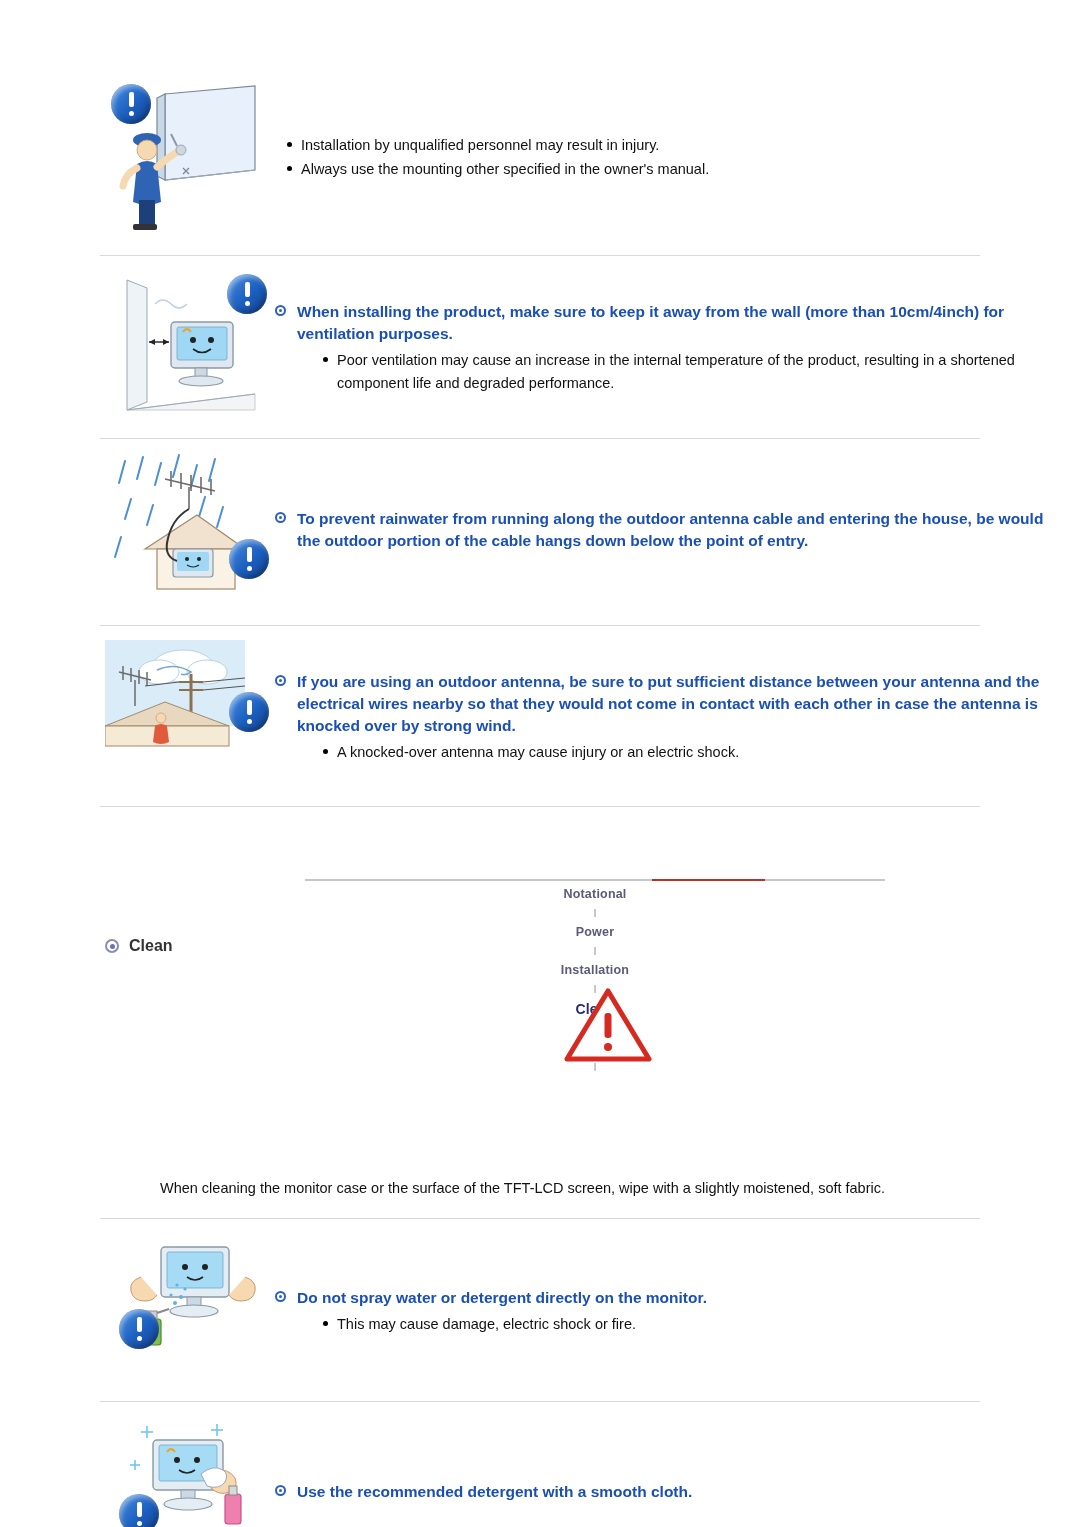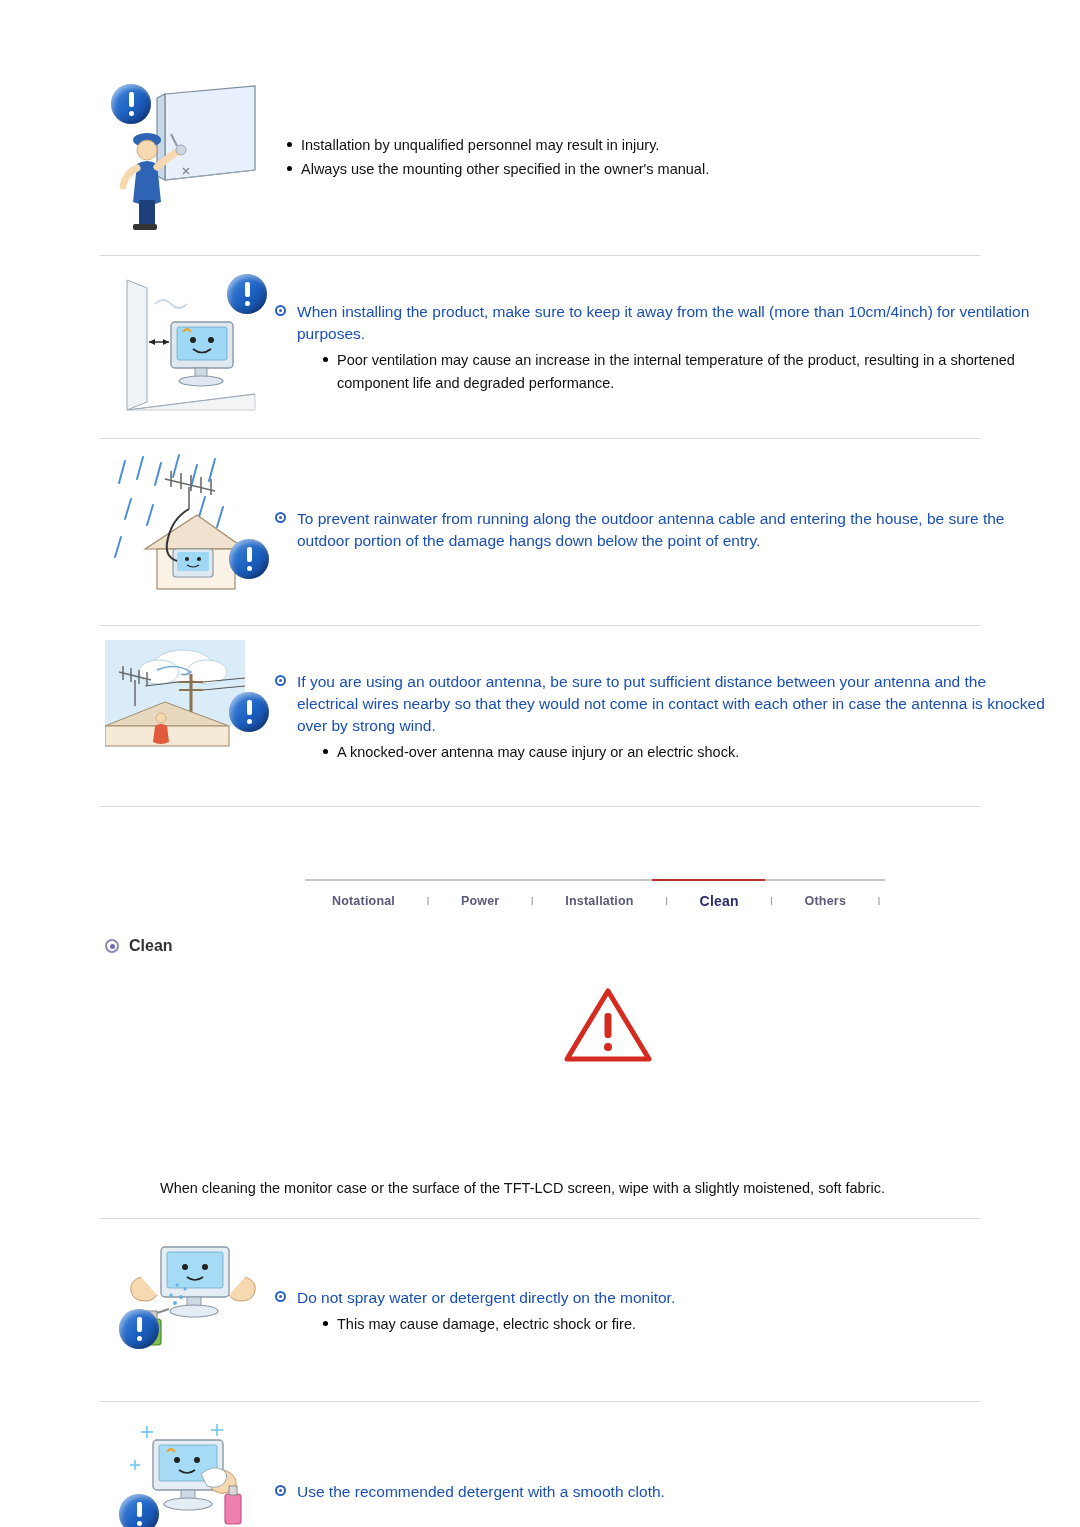--- a/index.html
+++ b/index.html
@@ -41,21 +41,21 @@
   .divider {
     border-bottom: 1px solid #d9d9d9;
     margin-left: 100px;
     margin-right: 100px;
     height: 0;
   }
 
   
   .heading {
     font-size: 15.5px;
-    font-weight: normal;
+    font-weight: bold;
     color: #1a4fb4;
     line-height: 1.42;
     position: relative;
     padding-left: 22px;
     margin: 0 0 4px 0;
   }
   .heading .bullet-dot {
     position: absolute;
     left: 0;
     top: 4px;
@@ -326,21 +326,21 @@
           <circle cx="94" cy="106" r="2" fill="#222"></circle>
         <path d="M82 112 q6 4 12 0" stroke="#222" stroke-width="1.2" fill="none"></path>
 
         <path d="M84 56 q-18 10 -22 34 q-2 14 10 18" stroke="#333" stroke-width="2" fill="none"></path>
       </svg>
       <div class="excl-icon" style="right:6px; top:86px;"></div>
     </div>
     <div class="body-col">
       <div class="heading">
         <span class="bullet-dot"></span>
-        <span>To prevent rainwater from running along the outdoor antenna cable and entering the house, be sure the outdoor portion of the damage hangs down below the point of entry.</span>
+        <span>To prevent rainwater from running along the outdoor antenna cable and entering the house, be would the outdoor portion of the cable hangs down below the point of entry.</span>
       </div>
     </div>
   </div>
 
   <div class="divider" style="margin-top:20px;"></div>
 
   <div class="section" style="margin-top:14px;">
     <div class="illus" style="margin-left:105px; height:108px;">
       <svg width="170" height="108" viewBox="0 0 170 108">
         <rect x="0" y="0" width="140" height="86" fill="#d9ecf8"></rect>
@@ -392,21 +392,21 @@
       </div>
       <ul class="bullets">
         <li>A knocked-over antenna may cause injury or an electric shock.</li>
       </ul>
     </div>
   </div>
 
   <div class="divider" style="margin-top:16px;"></div>
 
   <div style="position:relative; margin-top:72px;">
-    <div class="tabbar" style="margin-left:305px;">
+    <div class="tabbar" style="margin-left:305px;flex-direction:column;">
       <div class="tab-active-underline" style="left:347px; width:113px;"></div>
       <div class="tab">Notational</div>
       <div class="sep">I</div>
       <div class="tab">Power</div>
       <div class="sep">I</div>
       <div class="tab">Installation</div>
       <div class="sep">I</div>
       <div class="tab active">Clean</div>
       <div class="sep">I</div>
       <div class="tab">Others</div>

